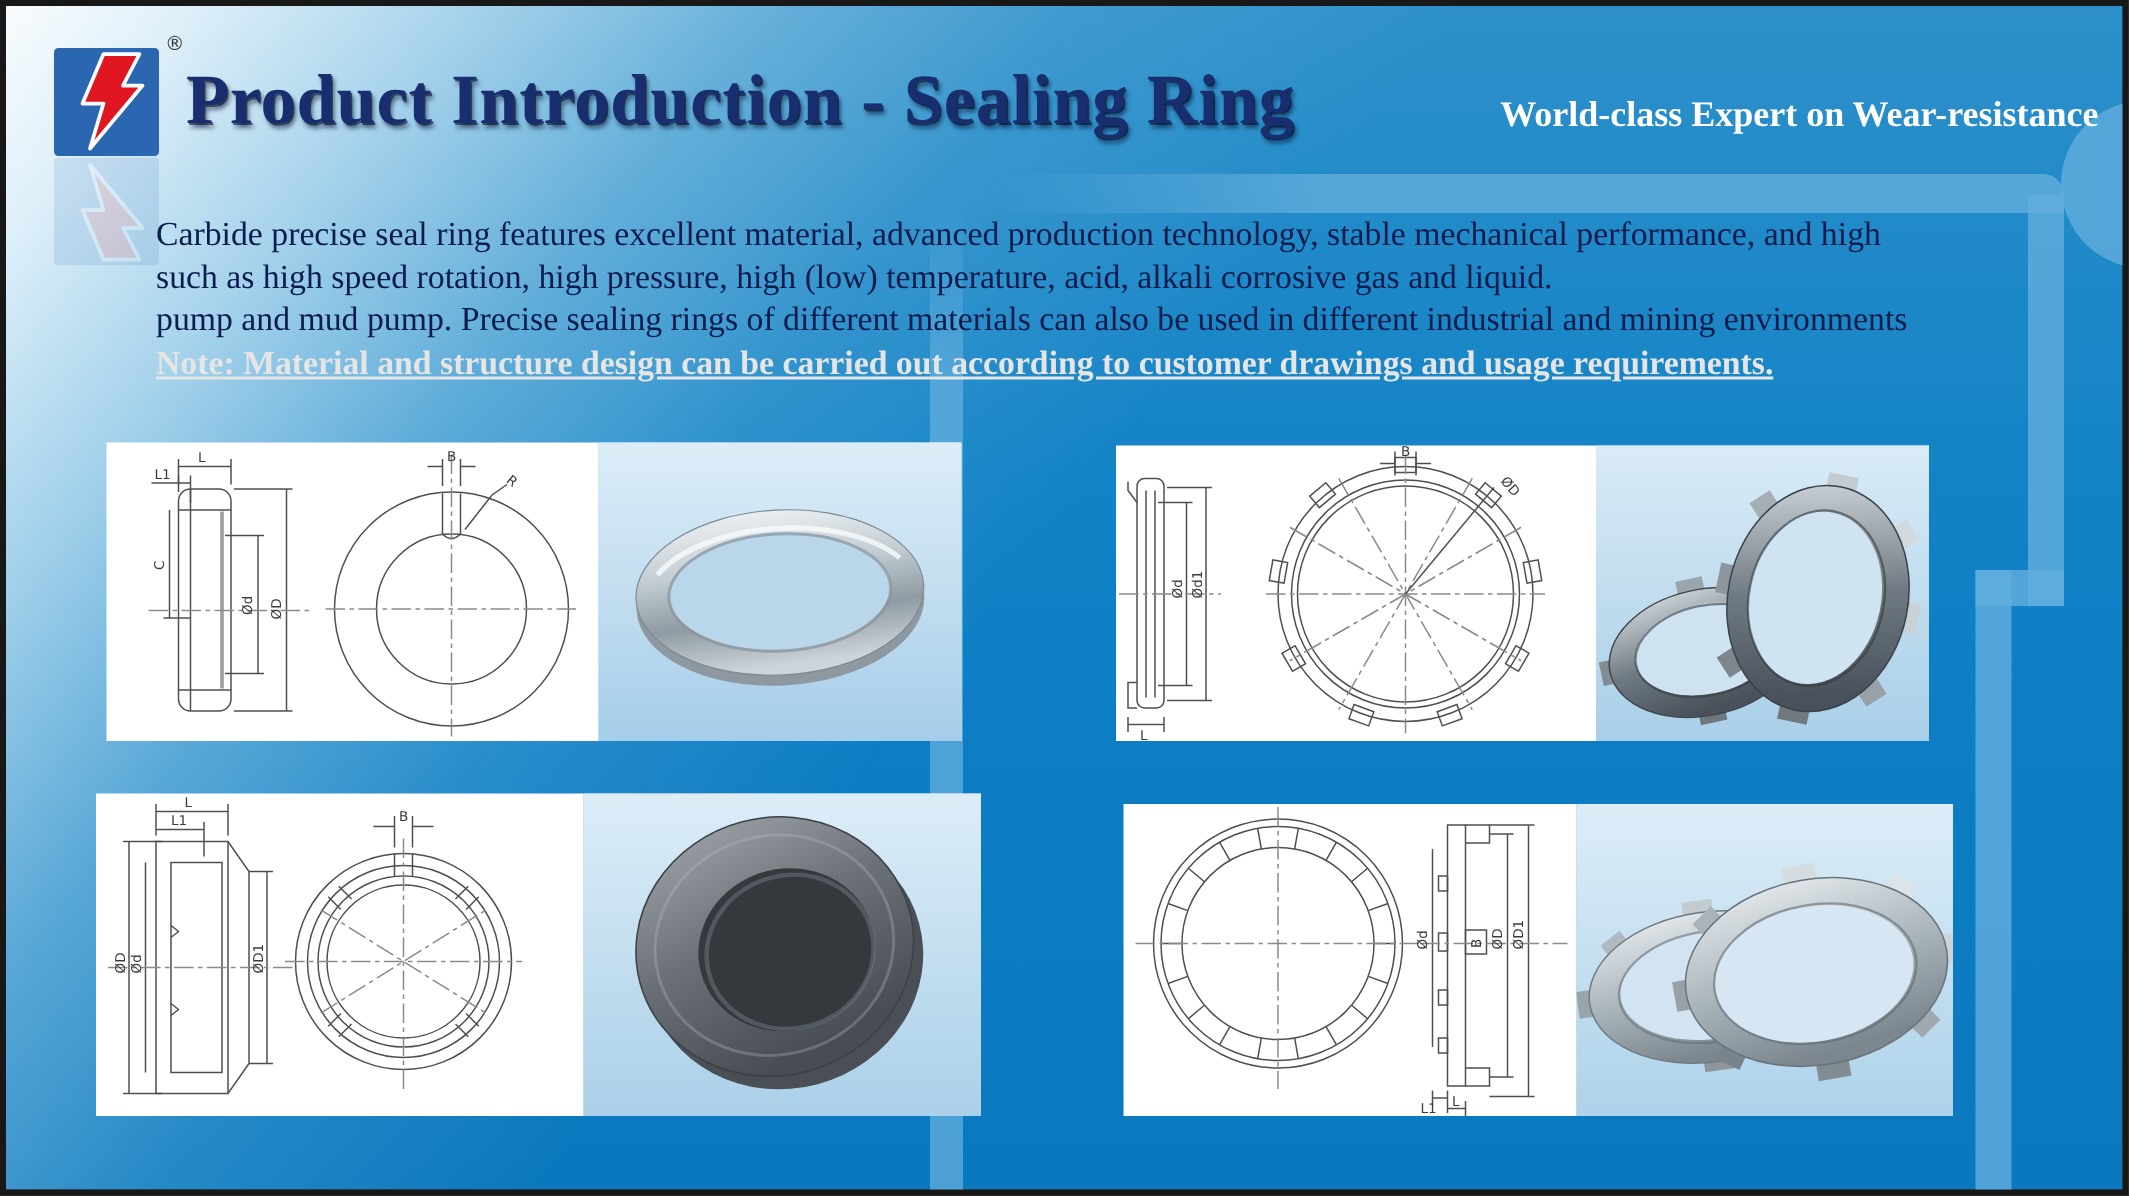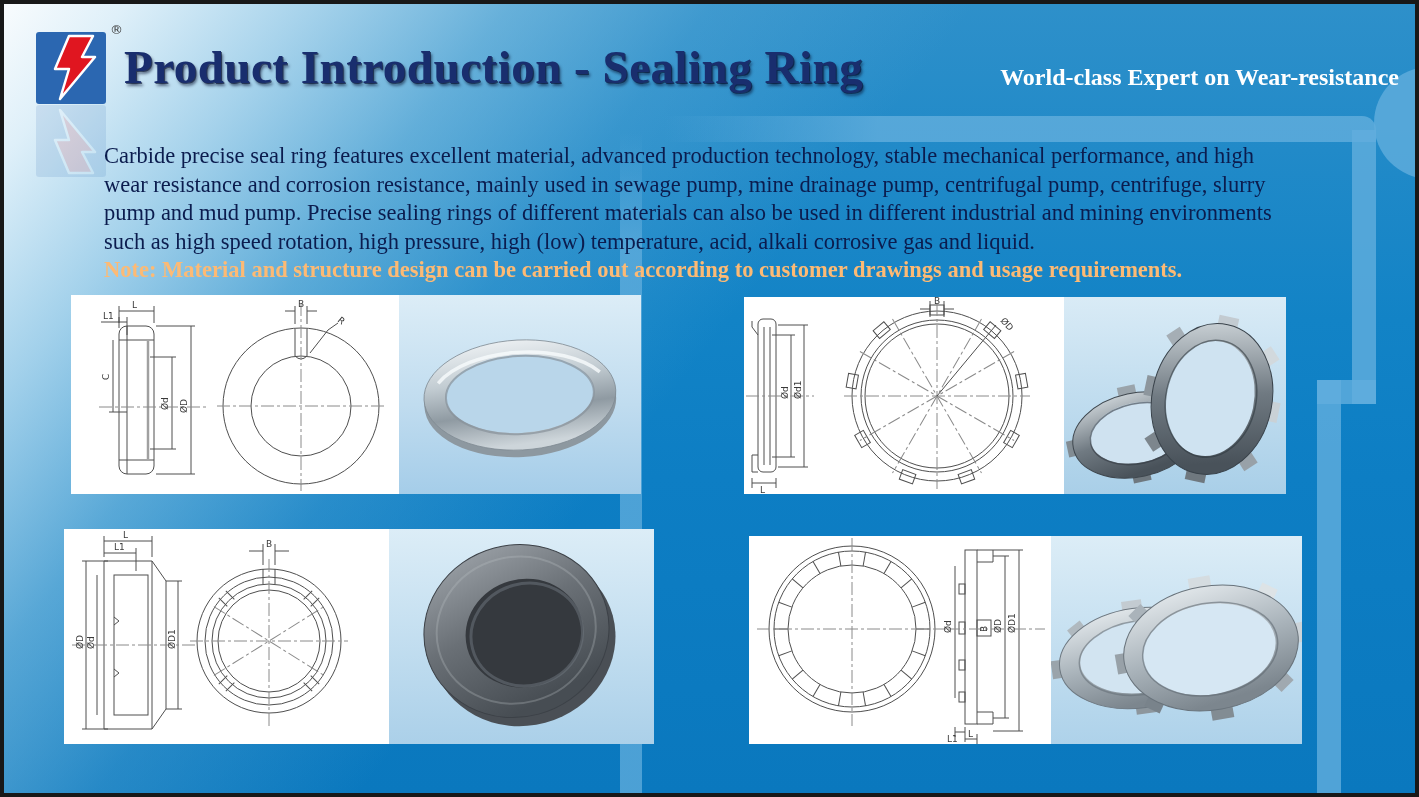--- a/index.html
+++ b/index.html
@@ -28,21 +28,21 @@
   .logo-refl{left:32px;top:101px;width:70px;height:72px;z-index:2;opacity:.13;transform:scaleY(-1);}
   .regmark{left:106px;top:18px;z-index:3;font-size:13px;color:#3a3a3a;font-family:"DejaVu Sans",sans-serif;}
   .title{left:120px;top:36px;margin:0;z-index:3;font-size:47px;font-weight:bold;
     color:#192e6e;letter-spacing:.5px;white-space:nowrap;
     text-shadow:2px 3px 3px rgba(5,15,45,.55),1px 1px 0 rgba(5,15,45,.6);}
   .tagline{right:16px;top:21px;z-index:3;text-align:right;color:#ffffff;
     font-weight:bold;font-size:24px;line-height:33px;white-space:nowrap;margin-top:36px;}
   
   .intro{left:100px;top:138px;z-index:3;color:#0b1c4e;font-size:22.5px;line-height:28.6px;}
   .intro div{white-space:nowrap;}
-  .intro-note{font-weight:bold;color:#fdba74;}
+  .intro-note{font-weight:bold;color:#e5e5e5;text-decoration:underline;}
   
   .panel{z-index:3;background:#fff;}
   .pA-d{left:67px;top:291px;width:328px;height:199px;}
   .pA-p{left:395px;top:291px;width:242px;height:199px;}
   .pB-d{left:740px;top:293px;width:320px;height:197px;}
   .pB-p{left:1060px;top:293px;width:222px;height:197px;}
   .pC-d{left:60px;top:525px;width:325px;height:215px;}
   .pC-p{left:385px;top:525px;width:265px;height:215px;}
   .pD-d{left:745px;top:532px;width:302px;height:208px;}
   .pD-p{left:1047px;top:532px;width:251px;height:208px;}
@@ -80,23 +80,22 @@
   </div>
   <span class="abs regmark">®</span>
 
   <h1 class="abs title">Product Introduction - Sealing Ring</h1>
   <div class="abs tagline">
     <div>World-class Expert on Wear-resistance</div>
   </div>
 
   <div class="abs intro">
     <div>Carbide precise seal ring features excellent material, advanced production technology, stable mechanical performance, and high</div>
-    <div>wear resistance and corrosion resistance, mainly used in sewage pump, mine drainage pump, centrifugal pump, centrifuge, slurry</div>
+    <div>such as high speed rotation, high pressure, high (low) temperature, acid, alkali corrosive gas and liquid.</div>
     <div>pump and mud pump. Precise sealing rings of different materials can also be used in different industrial and mining environments</div>
-    <div>such as high speed rotation, high pressure, high (low) temperature, acid, alkali corrosive gas and liquid.</div>
     <div class="intro-note">Note: Material and structure design can be carried out according to customer drawings and usage requirements.</div>
   </div>
 
   <div class="abs panel pA-d">
     <svg viewBox="0 0 328 199" class="tech">
       <g>
         <rect x="48" y="31" width="35" height="148" rx="8"></rect>
         <path d="M48 45 H56 V31"></path>
           <path d="M48 165 H56 V179"></path>
         <line x1="56" y1="45" x2="83" y2="45"></line>

